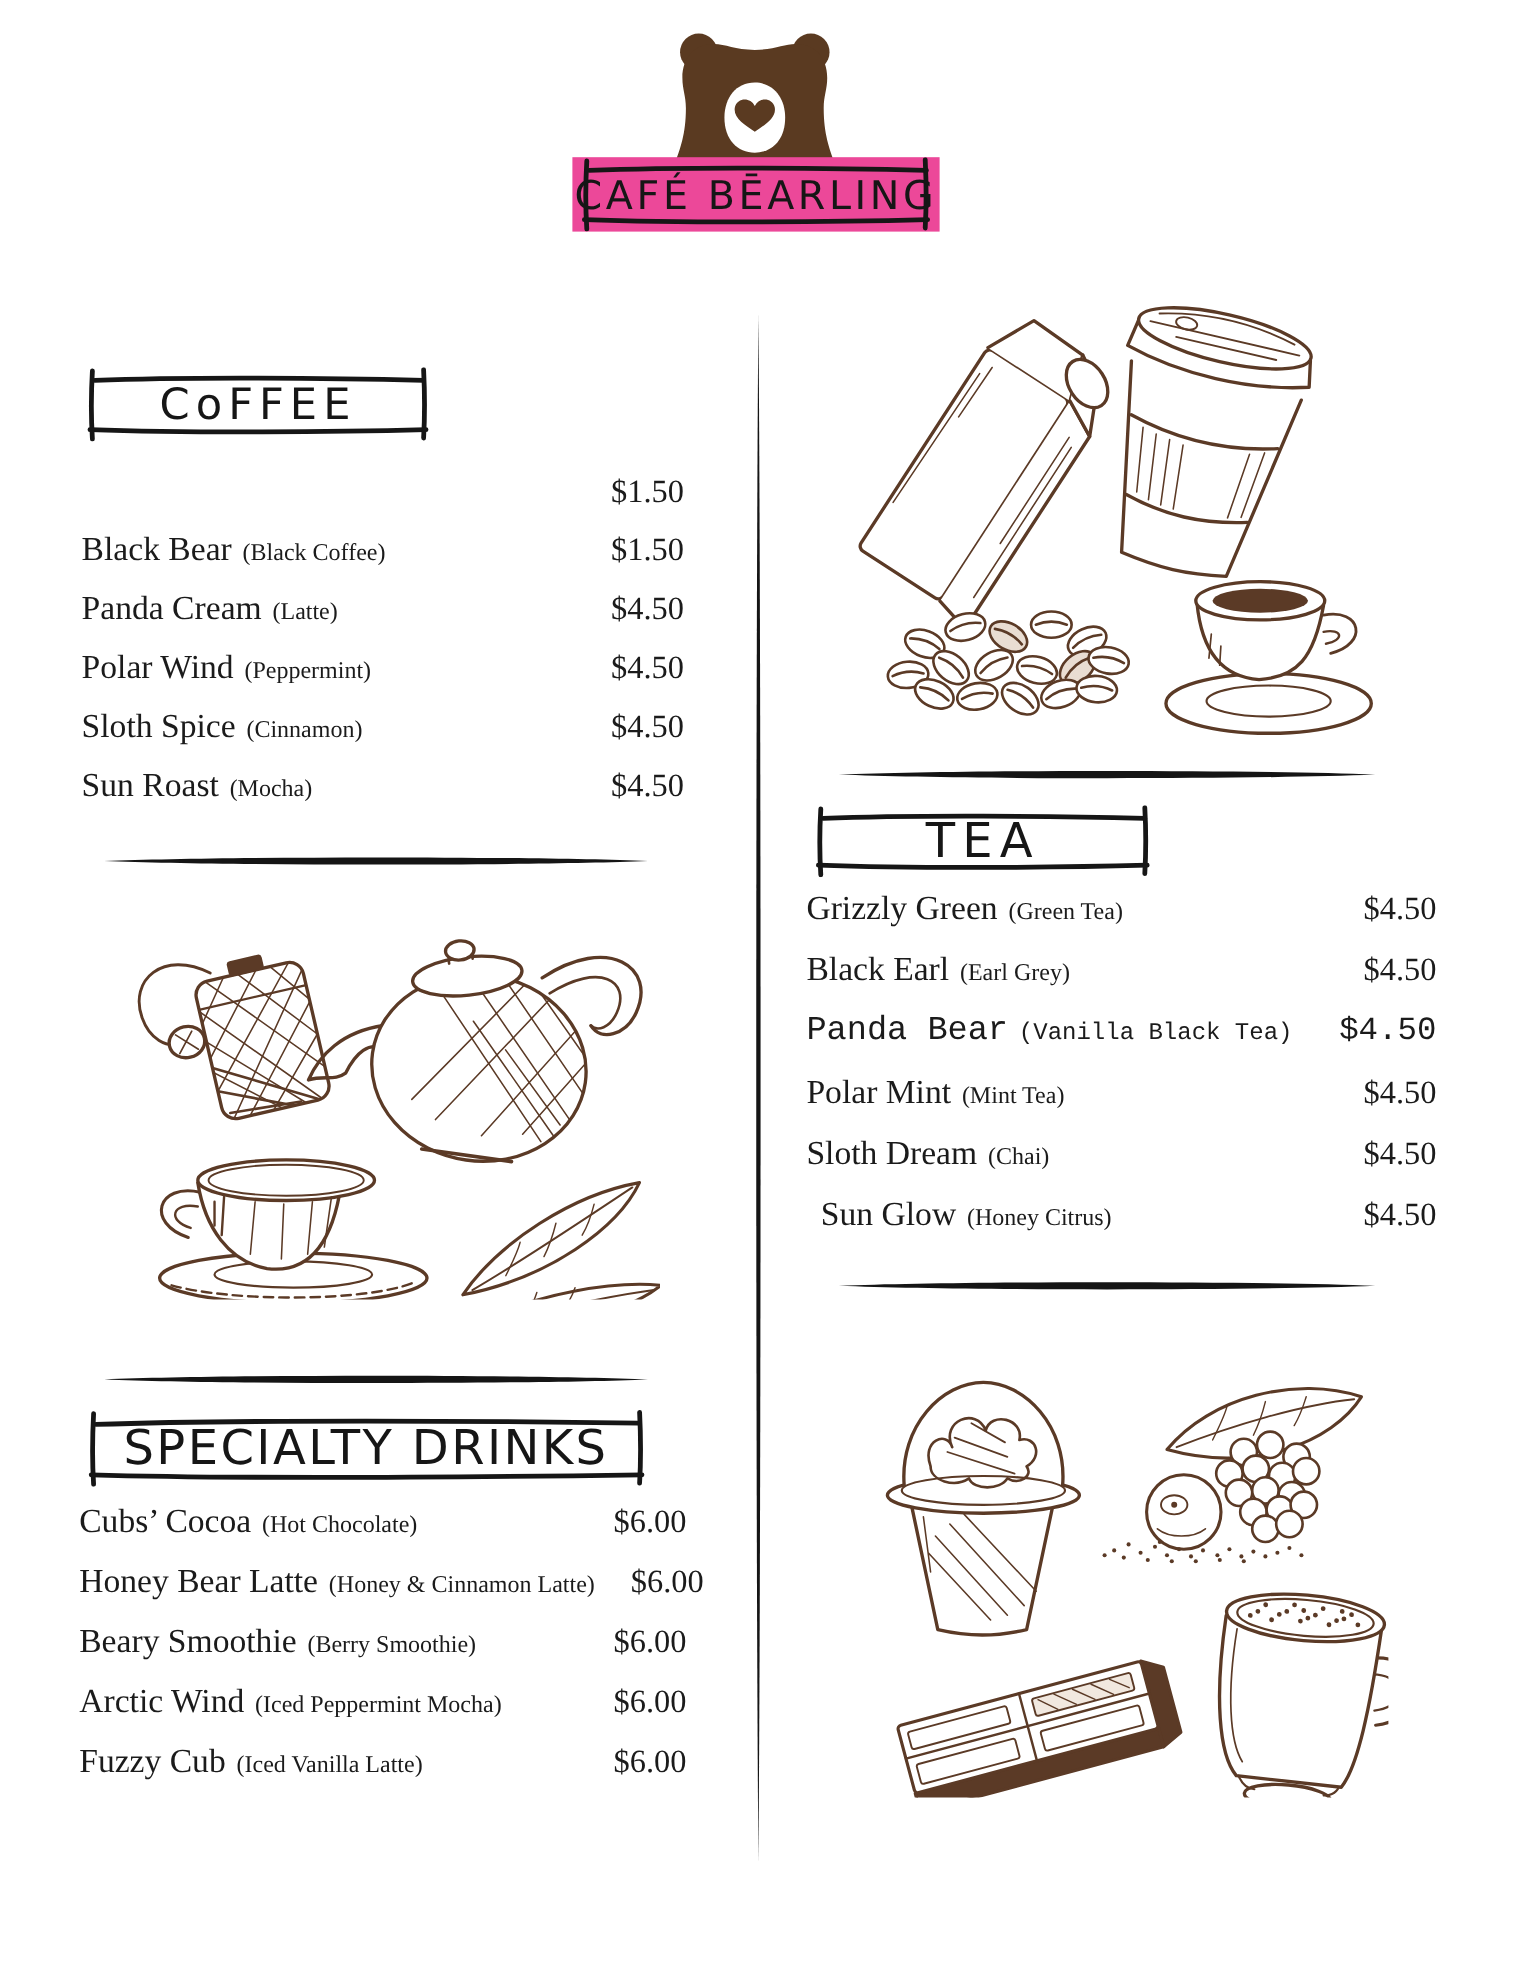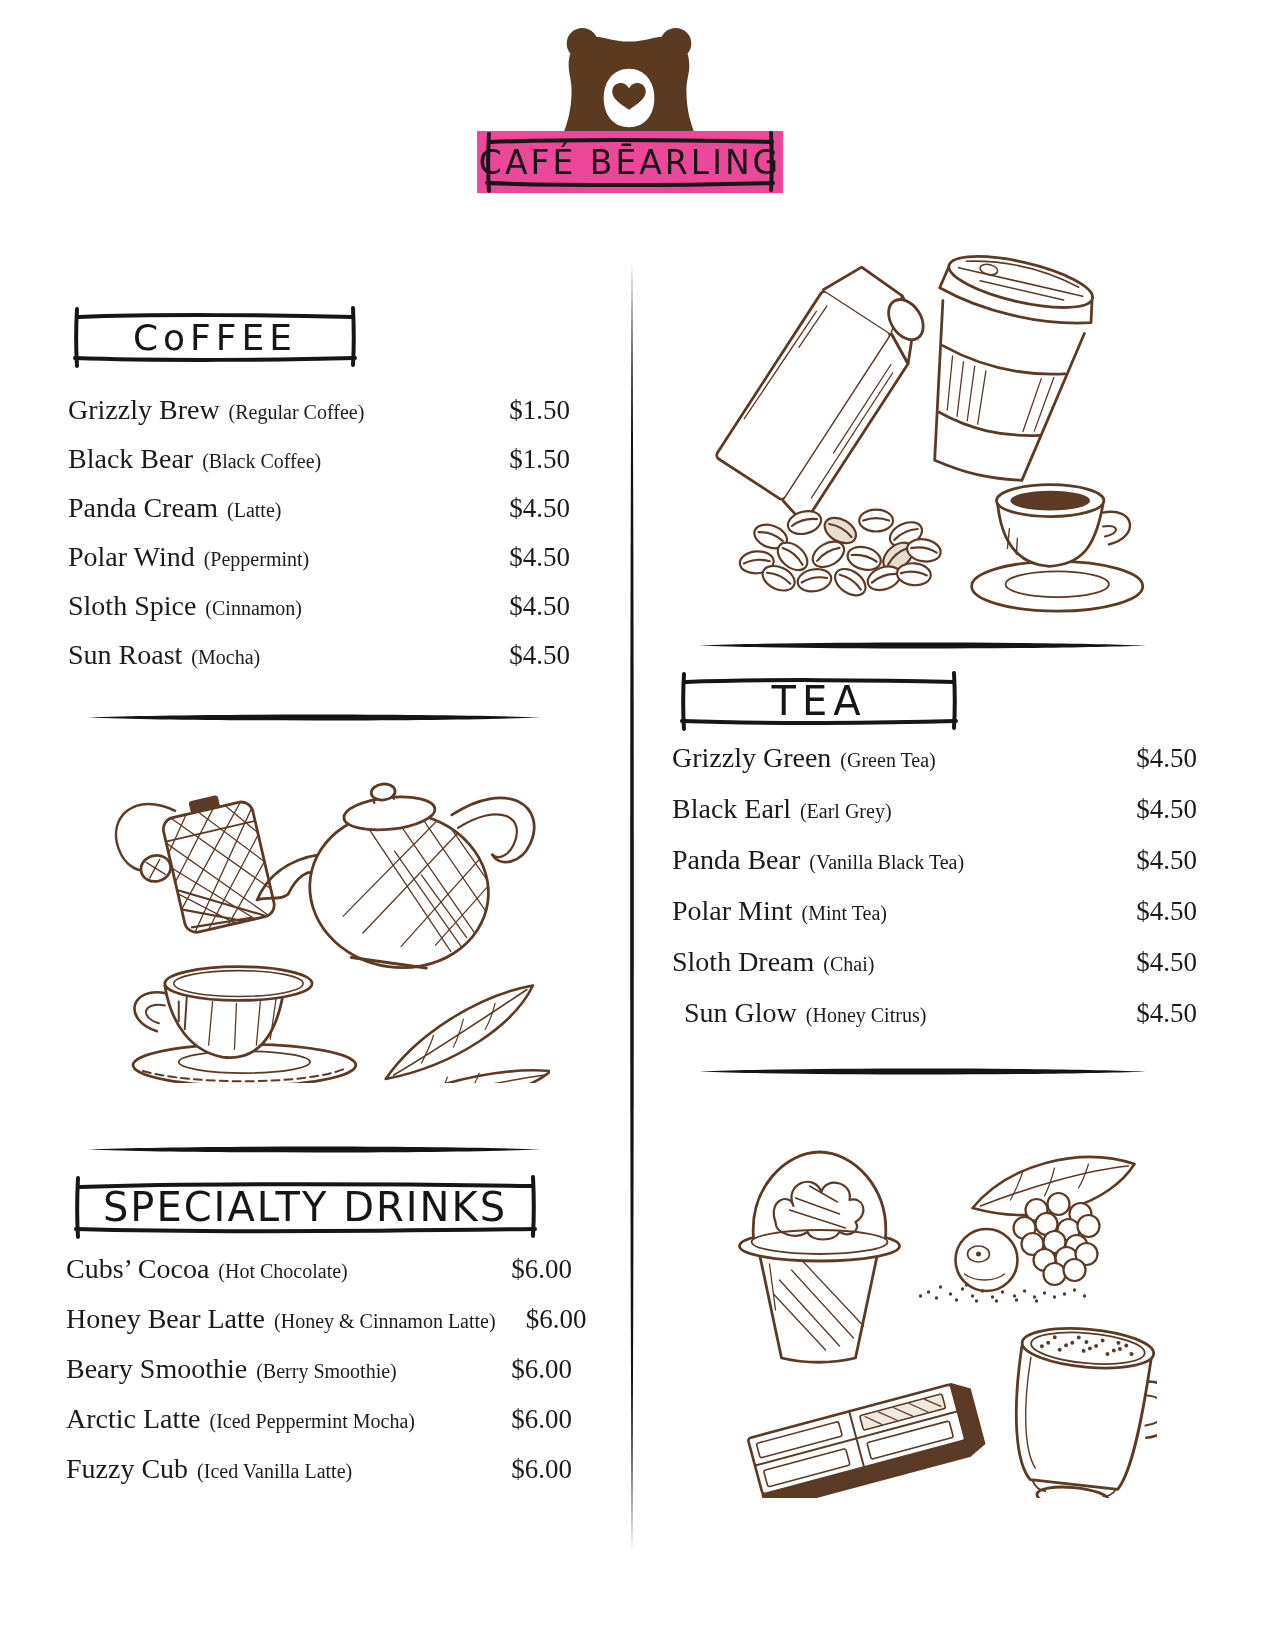--- a/index.html
+++ b/index.html
@@ -59,21 +59,20 @@
         <path d="M10,52 C95,55 215,54 290,52"></path>
         <path d="M12,3 C11,20 11,44 12,60"></path>
         <path d="M288,2 C289,22 289,42 288,59"></path>
       </g>
     </svg>
     <div class="label" style="font-size:36px;letter-spacing:5px;">CoFFEE</div>
   </div>
 
   <div class="list" style="left:68px;top:394px;width:502px;">
     <div class="row" style="height:49px;">
-      <span class="nm"><span class="name">Grizzly Brew</span><span class="desc">(Regular Coffee)</span></span>
       <span class="price">$1.50</span>
     </div>
     <div class="row" style="height:49px;">
       <span class="nm"><span class="name">Black Bear</span><span class="desc">(Black Coffee)</span></span>
       <span class="price">$1.50</span>
     </div>
     <div class="row" style="height:49px;">
       <span class="nm"><span class="name">Panda Cream</span><span class="desc">(Latte)</span></span>
       <span class="price">$4.50</span>
     </div>
@@ -184,21 +183,21 @@
     </div>
     <div class="row" style="height:50px;gap:20px;">
       <span class="nm"><span class="name">Honey Bear Latte</span><span class="desc">(Honey &amp; Cinnamon Latte)</span></span>
       <span class="price">$6.00</span>
     </div>
     <div class="row" style="height:50px;">
       <span class="nm"><span class="name">Beary Smoothie</span><span class="desc">(Berry Smoothie)</span></span>
       <span class="price">$6.00</span>
     </div>
     <div class="row" style="height:50px;">
-      <span class="nm"><span class="name">Arctic Latte</span><span class="desc">(Iced Peppermint Mocha)</span></span>
+      <span class="nm"><span class="name">Arctic Wind</span><span class="desc">(Iced Peppermint Mocha)</span></span>
       <span class="price">$6.00</span>
     </div>
     <div class="row" style="height:50px;">
       <span class="nm"><span class="name">Fuzzy Cub</span><span class="desc">(Iced Vanilla Latte)</span></span>
       <span class="price">$6.00</span>
     </div>
   </div>
 
   <svg class="abs" style="left:650px;top:238px;" width="500" height="388" viewBox="0 0 500 390">
 
@@ -318,21 +317,21 @@
 
   <div class="list" style="left:672px;top:742px;width:525px;">
     <div class="row" style="height:51px;">
       <span class="nm"><span class="name">Grizzly Green</span><span class="desc">(Green Tea)</span></span>
       <span class="price">$4.50</span>
     </div>
     <div class="row" style="height:51px;">
       <span class="nm"><span class="name">Black Earl</span><span class="desc">(Earl Grey)</span></span>
       <span class="price">$4.50</span>
     </div>
-    <div class="row" style="height:51px;">
+    <div class="row" style="height:51px;font-family:Liberation Mono, monospace;">
       <span class="nm"><span class="name">Panda Bear</span><span class="desc">(Vanilla Black Tea)</span></span>
       <span class="price">$4.50</span>
     </div>
     <div class="row" style="height:51px;">
       <span class="nm"><span class="name">Polar Mint</span><span class="desc">(Mint Tea)</span></span>
       <span class="price">$4.50</span>
     </div>
     <div class="row" style="height:51px;">
       <span class="nm"><span class="name">Sloth Dream</span><span class="desc">(Chai)</span></span>
       <span class="price">$4.50</span>

